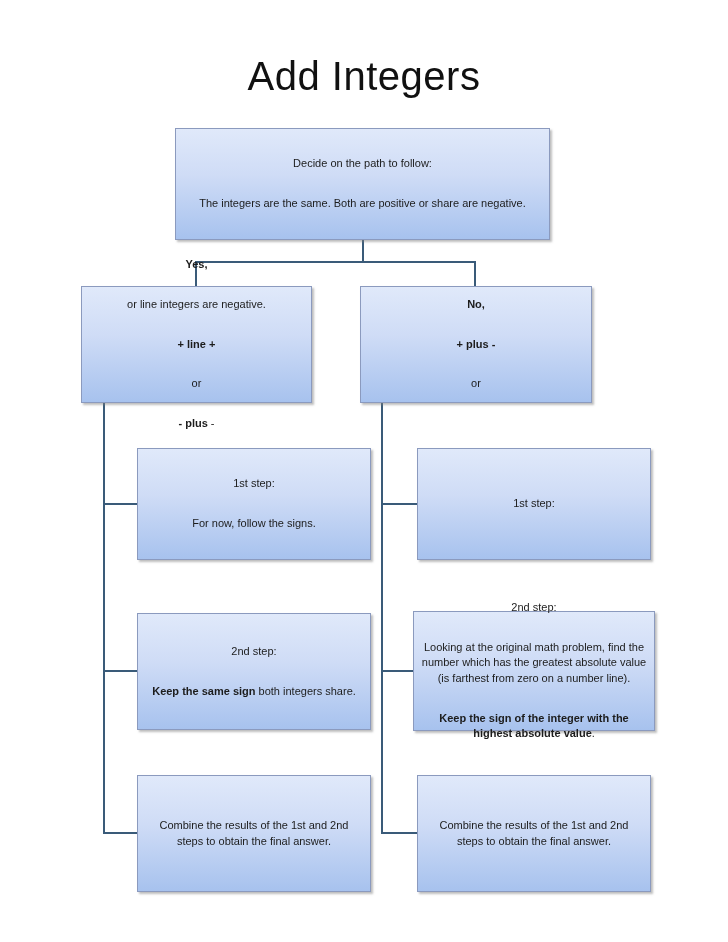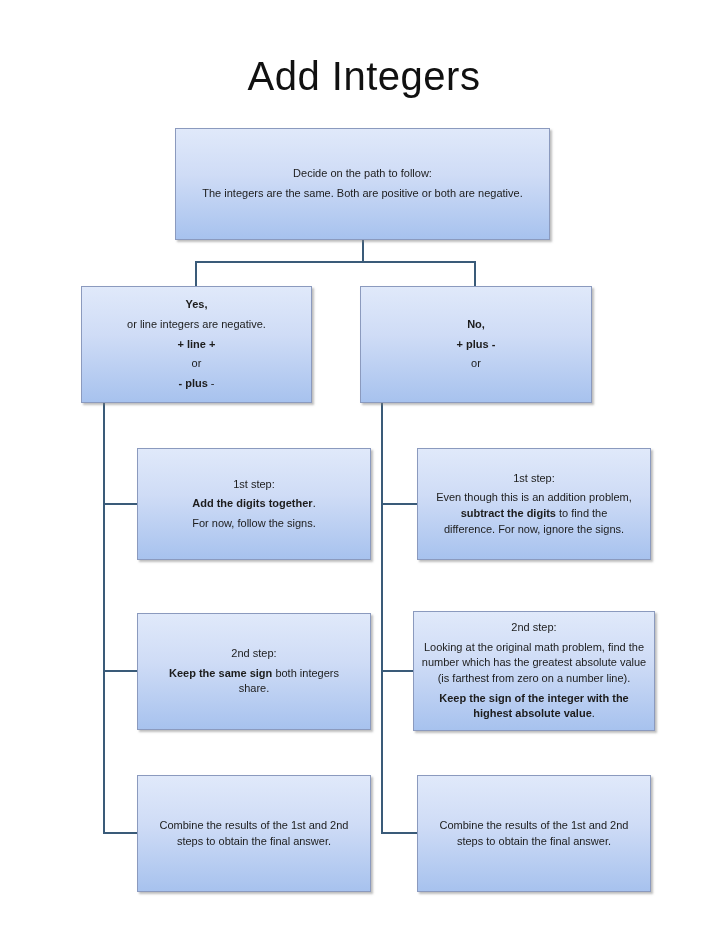--- a/index.html
+++ b/index.html
@@ -12,24 +12,24 @@
     position:absolute;top:46px;left:0;width:728px;
     text-align:center;font-size:40px;font-weight:400;color:#111;
     letter-spacing:0.5px;
   }
   .box{
     position:absolute;box-sizing:border-box;
     border:1px solid #8b9abe;
     background:linear-gradient(180deg,#e0e9fa 0%,#cfdcf6 42%,#a7c2ee 100%);
     box-shadow:2px 2px 2px rgba(125,125,125,0.5);
     display:flex;flex-direction:column;justify-content:center;
-    text-align:center;padding:2px 16px;
+    text-align:center;padding:2px 8px;
     font-size:11px;line-height:1.42;color:#1c1c1c;
   }
-  .box p{margin:2px 0;}
+  .box p{margin:12px 0;}
   .bold, b{font-weight:700;}
   .line{position:absolute;background:#3a5b79;}
 </style>
 </head>
 <body>
 
 <div class="canvas">
 
   <div class="title">Add Integers</div>
 
@@ -43,46 +43,44 @@
   <div class="line" style="left:103px;top:662px;width:34px;height:2px"></div>
   <div class="line" style="left:103px;top:824px;width:34px;height:2px"></div>
 
   <div class="line" style="left:381px;top:395px;width:2px;height:431px"></div>
   <div class="line" style="left:381px;top:495px;width:36px;height:2px"></div>
   <div class="line" style="left:381px;top:662px;width:32px;height:2px"></div>
   <div class="line" style="left:381px;top:824px;width:36px;height:2px"></div>
 
   <div class="box" style="left:175px;top:120px;width:375px;height:112px;padding:2px 5px">
     <p>Decide on the path to follow:</p>
-    <p>The integers are the same. Both are positive or both are negative.</p>
+    <p>The integers are the same. Both are positive or share are negative.</p>
   </div>
 
   <div class="box" style="left:81px;top:278px;width:231px;height:117px">
     <p class="bold">Yes,</p>
     <p>or line integers are negative.</p>
     <p class="bold">+ line +</p>
     <p>or</p>
     <p><b>- plus</b><span> -</span></p>
   </div>
 
   <div class="box" style="left:360px;top:278px;width:232px;height:117px">
     <p class="bold">No,</p>
     <p class="bold">+ plus -</p>
     <p>or</p>
   </div>
 
   <div class="box" style="left:137px;top:440px;width:234px;height:112px">
     <p>1st step:</p>
-    <p><b>Add the digits together</b><span>.</span></p>
     <p>For now, follow the signs.</p>
   </div>
 
   <div class="box" style="left:417px;top:440px;width:234px;height:112px">
     <p>1st step:</p>
-    <p><span>Even though this is an addition problem, </span><b>subtract the digits</b><span> to find the difference. For now, ignore the signs.</span></p>
   </div>
 
   <div class="box" style="left:137px;top:605px;width:234px;height:117px">
     <p>2nd step:</p>
     <p><b>Keep the same sign</b><span> both integers share.</span></p>
   </div>
 
   <div class="box" style="left:413px;top:603px;width:242px;height:120px;padding:2px 5px">
     <p>2nd step:</p>
     <p>Looking at the original math problem, find the number which has the greatest absolute value (is farthest from zero on a number line).</p>

